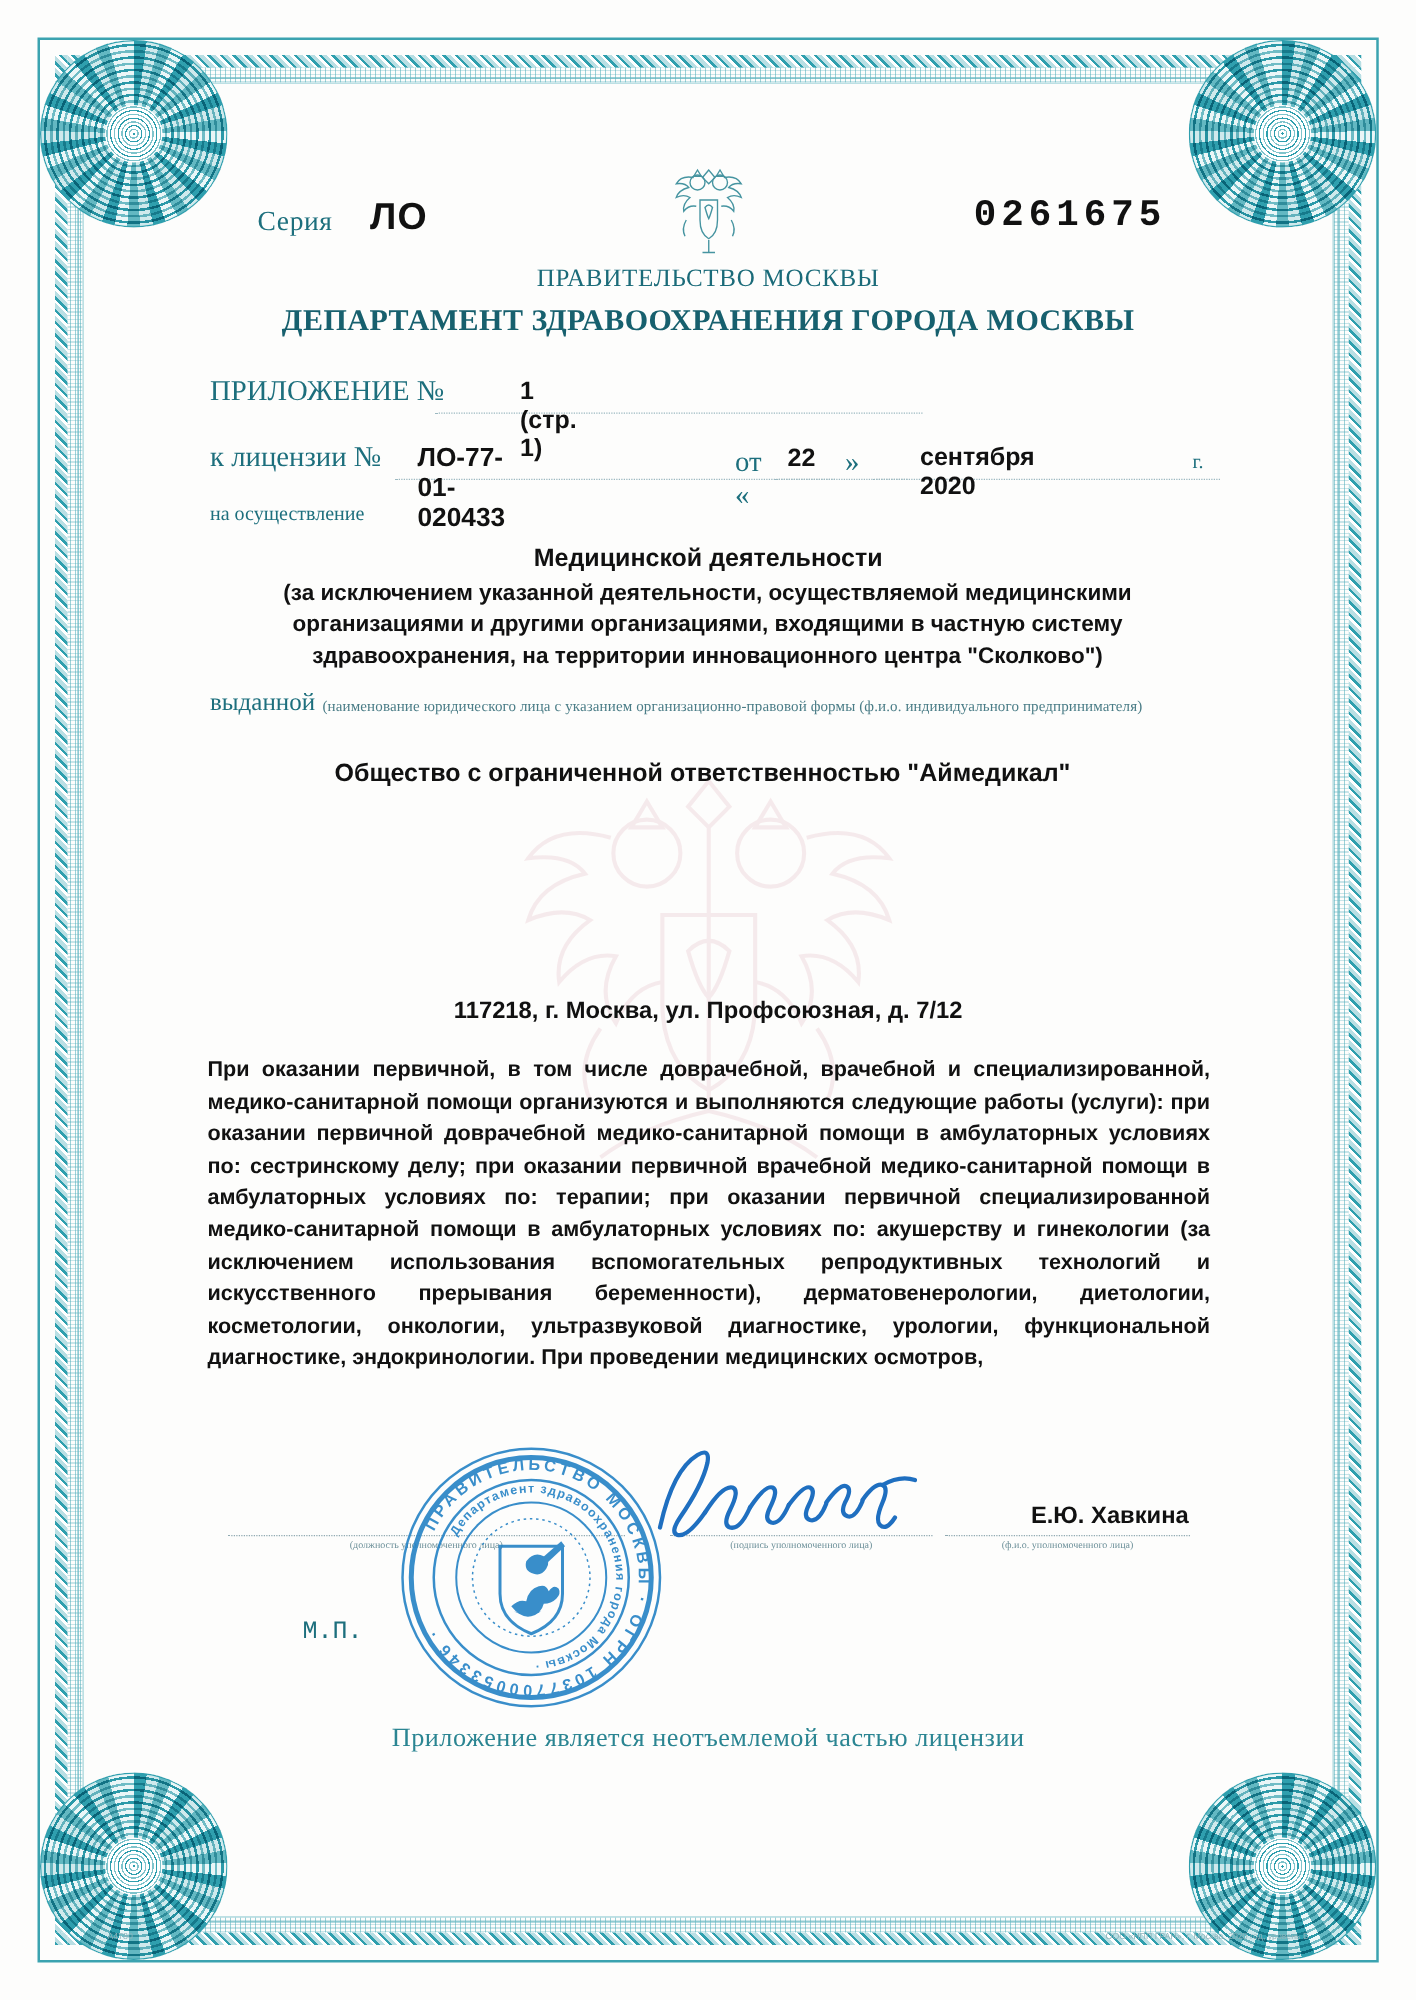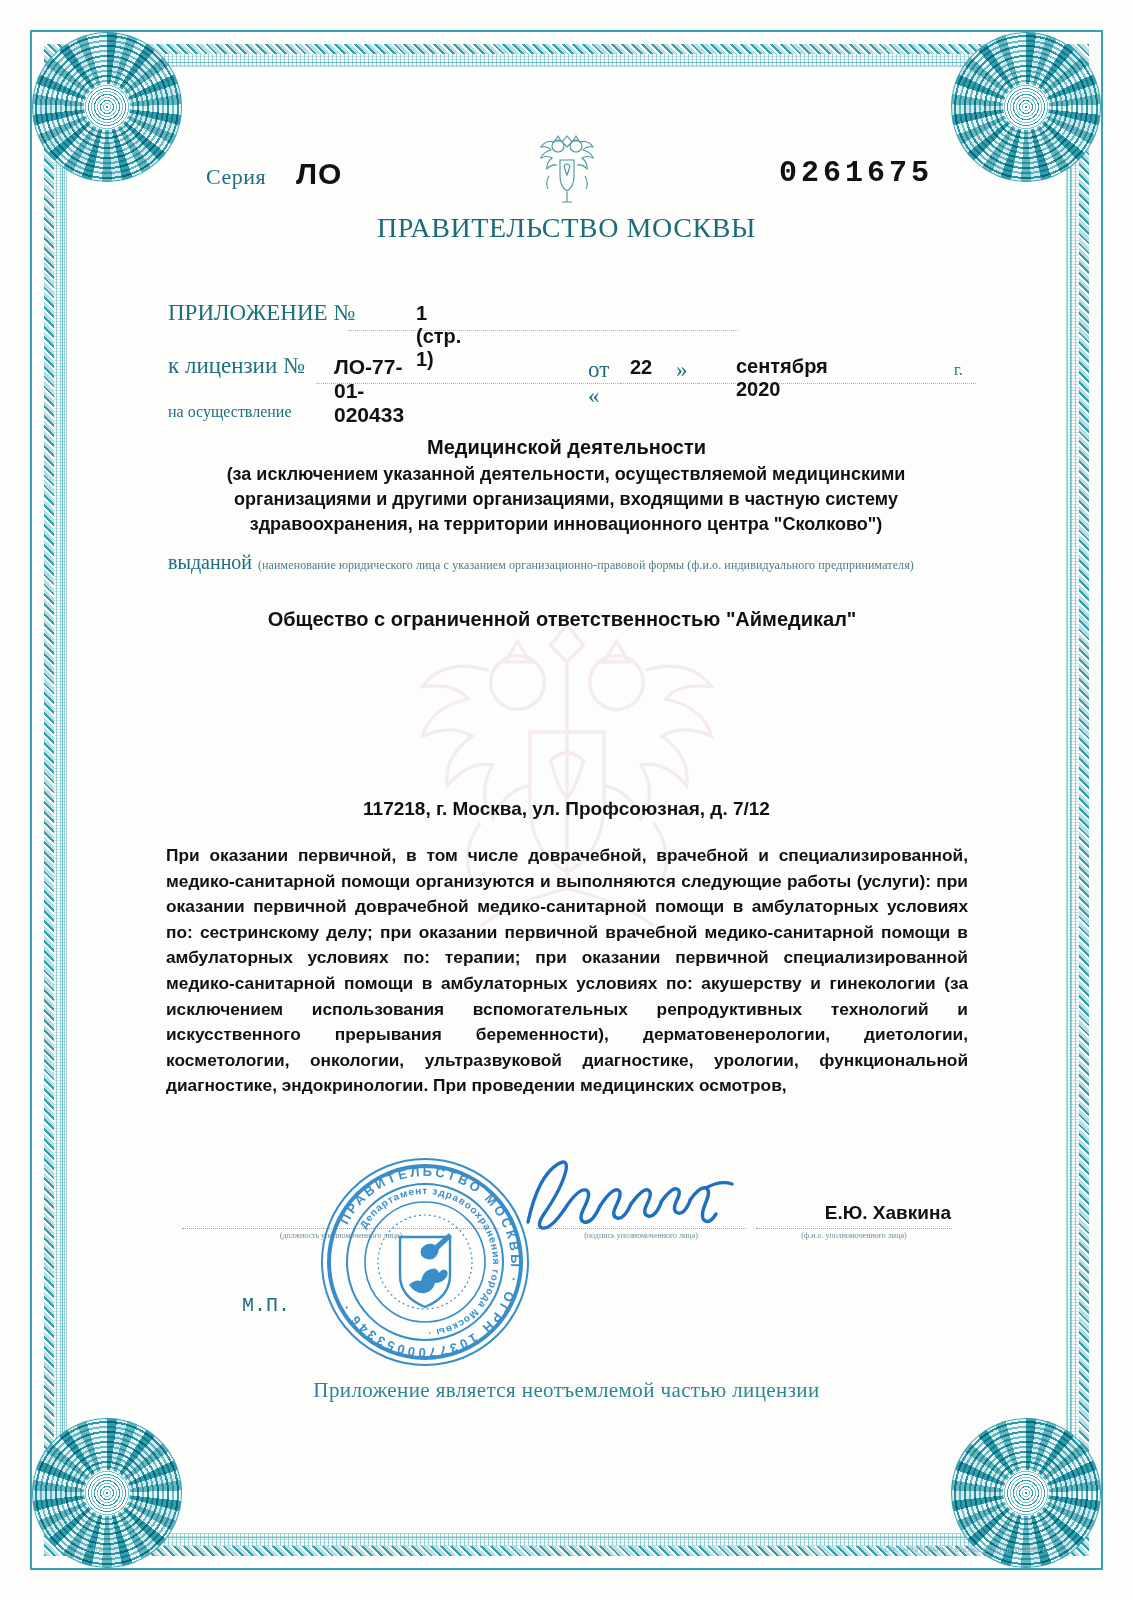--- a/index.html
+++ b/index.html
@@ -61,21 +61,21 @@
 
   .serial-row{position:absolute;left:0;top:160px;width:1133px;}
   .serial-label{position:absolute;left:206px;top:4px;font-family:"Liberation Serif",serif;
     font-size:22px;color:#1d6f7d;letter-spacing:.5px;}
   .serial-val{position:absolute;left:296px;top:-3px;font-size:30px;font-weight:bold;color:#111;
     font-family:"Liberation Sans",sans-serif;letter-spacing:1px;}
   .doc-number{position:absolute;right:200px;top:-4px;font-family:"Liberation Mono",monospace;
     font-size:30px;font-weight:bold;color:#111;letter-spacing:4px;}
 
   .gov-title{position:absolute;left:0;top:212px;width:1133px;text-align:center;
-    font-family:"Liberation Serif",serif;font-size:28px;color:#1b6b79;letter-spacing:.6px;}
+    font-family:"Liberation Serif",serif;font-size:20px;color:#1b6b79;letter-spacing:.6px;}
   .dep-title{position:absolute;left:0;top:244px;width:1133px;text-align:center;
     font-family:"Liberation Serif",serif;font-size:24px;font-weight:bold;color:#17606e;letter-spacing:.4px;}
 
   .field-row{position:absolute;left:168px;}
   .f-label{font-family:"Liberation Serif",serif;font-size:23px;color:#1d6f7d;}
   .f-line{position:absolute;border-bottom:1px dotted #9bb8c0;}
   .f-val{position:absolute;font-size:20px;font-weight:bold;color:#111;}
 
   .prilozh{top:300px;}
   .klic{top:353px;}
@@ -181,20 +181,21 @@
 
   <div class="content">
 
     <div class="serial-row">
       <span class="serial-label">Серия</span>
       <span class="serial-val">ЛО</span>
       <span class="doc-number">0261675</span>
     </div>
 
     <div class="gov-title">ПРАВИТЕЛЬСТВО МОСКВЫ</div>
+    <div class="dep-title">ДЕПАРТАМЕНТ ЗДРАВООХРАНЕНИЯ ГОРОДА МОСКВЫ</div>
 
     <div class="field-row prilozh">
       <span class="f-label">ПРИЛОЖЕНИЕ №</span>
       <span class="f-line" style="left:180px;top:30px;width:390px;"></span>
       <span class="f-val" style="left:248px;top:2px;">1 (стр. 1)</span>
     </div>
 
     <div class="field-row klic">
       <span class="f-label">к лицензии №</span>
       <span class="f-line" style="left:148px;top:30px;width:410px;"></span>

